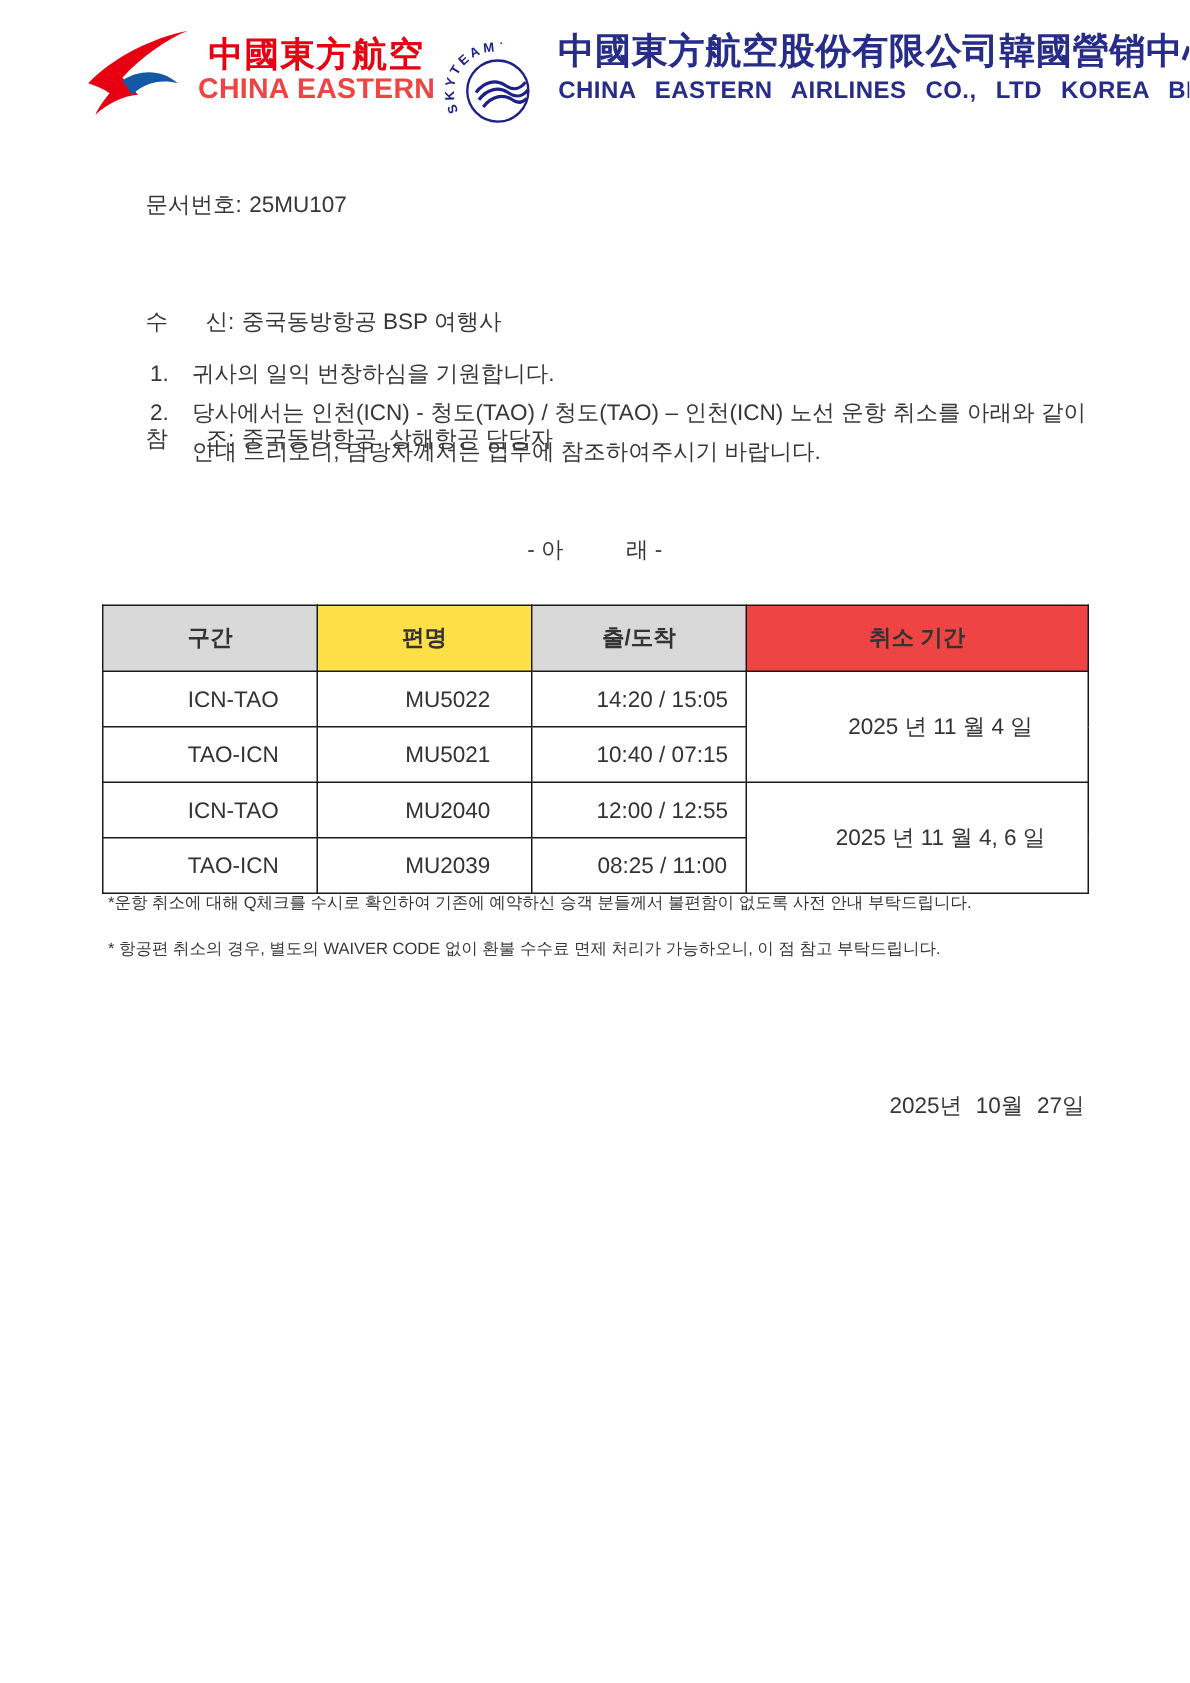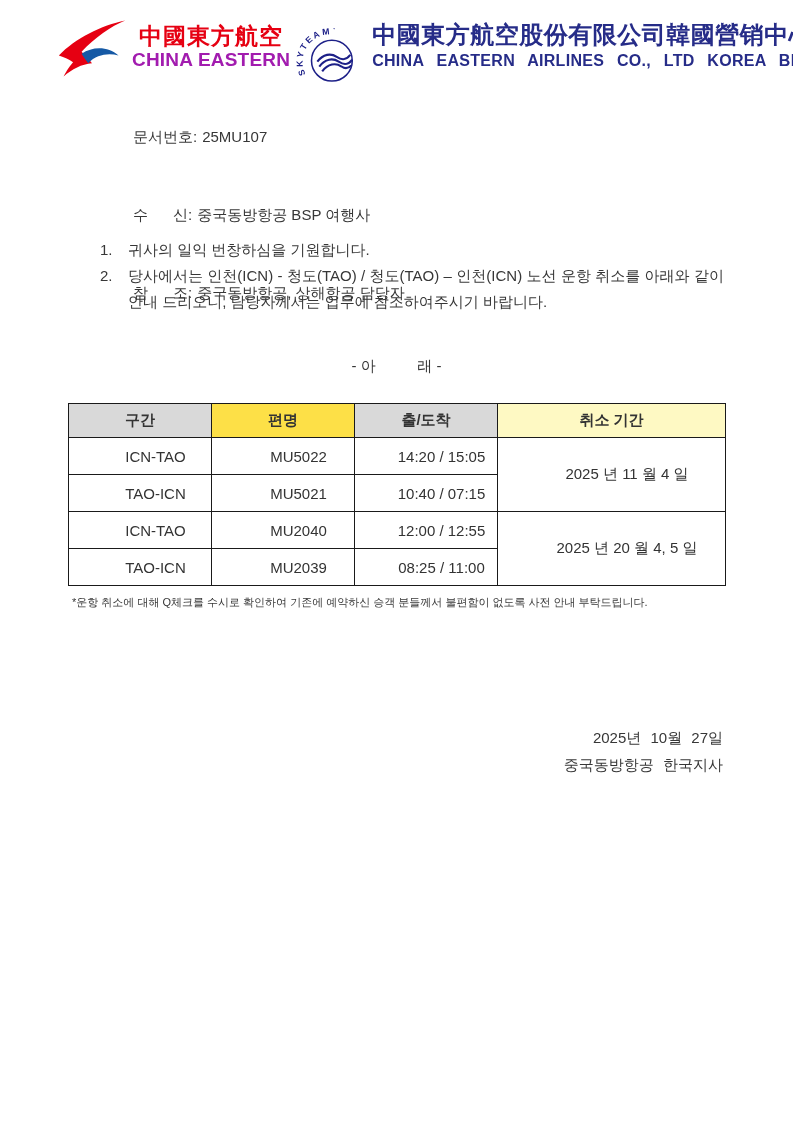--- a/index.html
+++ b/index.html
@@ -9,44 +9,44 @@
     position:relative; width:793px; height:1122px; margin:0 auto;
     background:#ffffff; overflow:hidden;text-decoration:underline;
   }
 
   
   .letterhead { position:absolute; top:18px; left:56px; display:flex; align-items:flex-start; }
   .logo-group { display:flex; align-items:flex-start; }
   .bird-svg { width:72px; height:60px; display:block; }
   .logo-text { margin-left:4px; margin-top:6px; text-align:center; }
   .logo-cn { color:#e60012; font-size:23px; font-weight:bold; letter-spacing:1px; line-height:1.1; white-space:nowrap; }
-  .logo-en { color:#a21caf; font-size:19px; font-weight:bold; letter-spacing:0.2px; line-height:1.15; white-space:nowrap; }
+  .logo-en { color:#ef4444; font-size:19px; font-weight:bold; letter-spacing:0.2px; line-height:1.15; white-space:nowrap; }
   .skyteam-svg { width:64px; height:66px; margin-left:6px; margin-top:0; display:block; }
   .company { margin-left:12px; margin-top:2px; }
   .company-cn { color:#262c88; font-size:24px; font-weight:bold; letter-spacing:0.5px; white-space:nowrap; line-height:1.25; }
   .company-en { color:#262c88; font-size:16px; font-weight:600; letter-spacing:0.3px; word-spacing:8px; white-space:nowrap; margin-top:2px; }
 
   
   .doc-info { position:absolute; top:98px; left:72px; font-size:15px; line-height:26px; }
   .doc-line { white-space:pre; }
-  .di-label { white-space:pre;margin-left:36px; }
+  .di-label { white-space:pre; }
   .di-value { margin-left:5px; }
 
   
   .body-list { position:absolute; top:237px; left:100px; width:624px; font-size:15px; line-height:26px; }
   .body-item { display:flex; }
   .bi-num { width:28px; flex:0 0 28px; }
   .bi-text { flex:1; text-align:justify; }
 
   .below-marker { position:absolute; top:357px; left:0; width:100%; text-align:center; font-size:15px; white-space:pre; }
 
   
   .flight-table { position:absolute; top:403px; left:68px; border-collapse:collapse; table-layout:fixed; font-size:15px; color:#333; }
   .flight-table th, .flight-table td { border:1.6px solid #1a1a1a; text-align:center; vertical-align:middle; padding:0; }
-  .flight-table th { height:34px; font-weight:600; }
+  .flight-table th { height:44px; font-weight:600; }
   .flight-table td { height:37px; font-weight:400;padding-left:31px; }
 
   
   .notes { position:absolute; top:589px; left:72px; width:652px; font-size:11px; line-height:27px; }
   .note { text-align:justify; word-break:break-all; margin-bottom:4px; }
 
   
   .footer { position:absolute; top:724px; right:70px; text-align:right; font-size:15px; line-height:27px; word-spacing:5px; }
 </style>
 </head>
@@ -113,51 +113,51 @@
       <col style="width:143px">
         <col style="width:143px">
         <col style="width:143px">
         <col style="width:228px">
     </colgroup>
     <thead>
       <tr>
         <th style="background:#d9d9d9">구간</th>
         <th style="background:#fde047">편명</th>
         <th style="background:#d9d9d9">출/도착</th>
-        <th style="background:#fef9c3">취소 기간</th>
+        <th style="background:#ef4444">취소 기간</th>
       </tr>
     </thead>
     <tbody>
       <tr>
         <td>ICN-TAO</td>
         <td>MU5022</td>
         <td>14:20 / 15:05</td>
         <td rowspan="2">2025 년 11 월 4 일</td>
       </tr>
       <tr>
         <td>TAO-ICN</td>
         <td>MU5021</td>
         <td>10:40 / 07:15</td>
       </tr>
       <tr>
         <td>ICN-TAO</td>
         <td>MU2040</td>
         <td>12:00 / 12:55</td>
-        <td rowspan="2">2025 년 20 월 4, 5 일</td>
+        <td rowspan="2">2025 년 11 월 4, 6 일</td>
       </tr>
       <tr>
         <td>TAO-ICN</td>
         <td>MU2039</td>
         <td>08:25 / 11:00</td>
       </tr>
     </tbody>
   </table>
 
   <div class="notes">
     <p class="note">*운항 취소에 대해 Q체크를 수시로 확인하여 기존에 예약하신 승객 분들께서 불편함이 없도록 사전 안내 부탁드립니다.</p>
+    <p class="note">* 항공편 취소의 경우, 별도의 WAIVER CODE 없이 환불 수수료 면제 처리가 가능하오니, 이 점 참고 부탁드립니다.</p>
   </div>
 
   <div class="footer">
     <div>2025년 10월 27일</div>
-    <div>중국동방항공 한국지사</div>
   </div>
 
 </div>
 
 </body></html>

